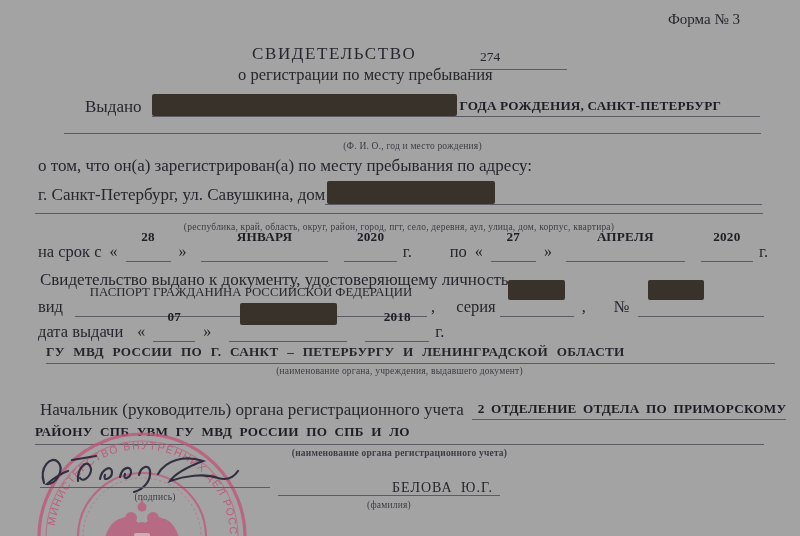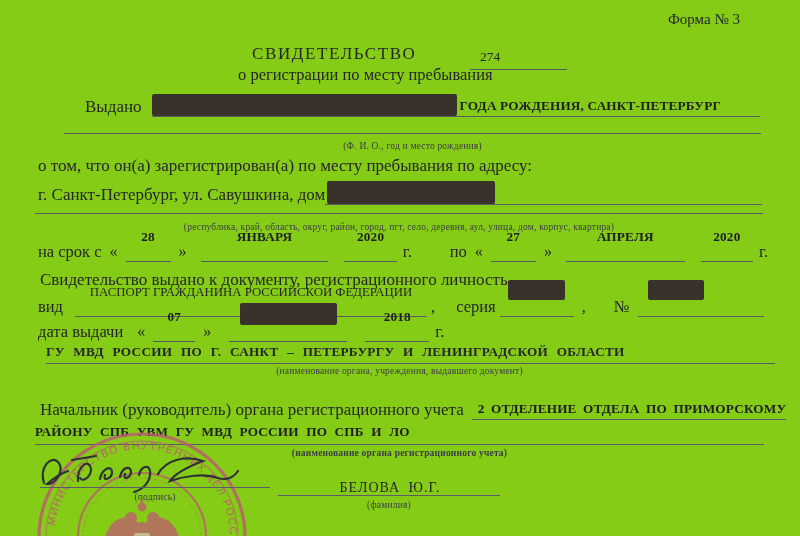--- a/index.html
+++ b/index.html
@@ -1,26 +1,26 @@
 <!DOCTYPE html>
 <html style="--stamp-color: #c05577;"><head>
 <meta charset="utf-8">
 <style>
   :root { --stamp-color:#c05577; --ink:#26262e; --line:#5b5b66; --redact:#38322a; }
   * { margin:0; padding:0; box-sizing:border-box; }
   html,body { width:800px; height:536px; }
   body { font-family:"Liberation Serif","DejaVu Serif",serif; color:var(--ink); background:#fbfaf6; }
-  .page { position:relative; width:800px; height:536px; overflow:hidden; background:#84cc16; }
+  .page { position:relative; width:800px; height:536px; overflow:hidden; background:#a3a3a3; }
   .abs { position:absolute; }
   .row { position:absolute; display:flex; align-items:flex-end; white-space:nowrap; }
   .ul  { border-bottom:1.4px solid var(--line); }
   .caption { font-size:9.5px; color:#3c3c46; text-align:center; letter-spacing:.2px; }
   .body-text { font-size:17px; }
   .fill { font-weight:bold; font-size:13.2px; color:#1e1e26; letter-spacing:.2px; }
-  .center { text-align:center; }
+  .center { text-align:right; }
   .redaction { background:var(--redact); border-radius:2px; }
   .q { font-size:16px; padding:0 2px 1px 2px; }
   .slot { display:flex; align-items:flex-end; justify-content:center; padding-bottom:16px; }
   .stamp-svg { position:absolute; z-index:1; }
   .over { z-index:2; }
 </style>
 </head>
 <body>
 
 <div class="page">
@@ -62,21 +62,21 @@
     <span>г.</span>
     <span style="margin-left:32px;text-align:center;">по</span>
     <span class="q">«</span>
     <span class="ul slot fill" style="width:50px;">27</span>
     <span class="q">»</span>
     <span class="ul slot fill" style="width:132px; margin-left:6px;">АПРЕЛЯ</span>
     <span class="ul slot fill" style="width:58px; margin-left:10px;">2020</span>
     <span>г.</span>
   </div>
 
-  <div class="abs body-text" style="left:40px; top:270px;">Свидетельство выдано к документу, регистрационного личность</div>
+  <div class="abs body-text" style="left:40px; top:270px;">Свидетельство выдано к документу, удостоверяющему личность</div>
 
   <div class="row" style="left:38px; top:294px; width:726px; height:23px; font-size:16.5px;">
     <span>вид</span>
     <span class="ul slot" style="width:352px; margin-left:12px; font-size:12.8px;">ПАСПОРТ ГРАЖДАНИНА РОССИЙСКОЙ ФЕДЕРАЦИИ</span>
     <span style="margin-left:4px;">,</span>
     <span style="margin-left:21px;">серия</span>
     <span class="ul slot" style="width:74px; margin-left:4px;">
       <span class="redaction" style="width:57px; height:20px;"></span>
     </span>
     <span style="margin-left:8px;">,</span>

